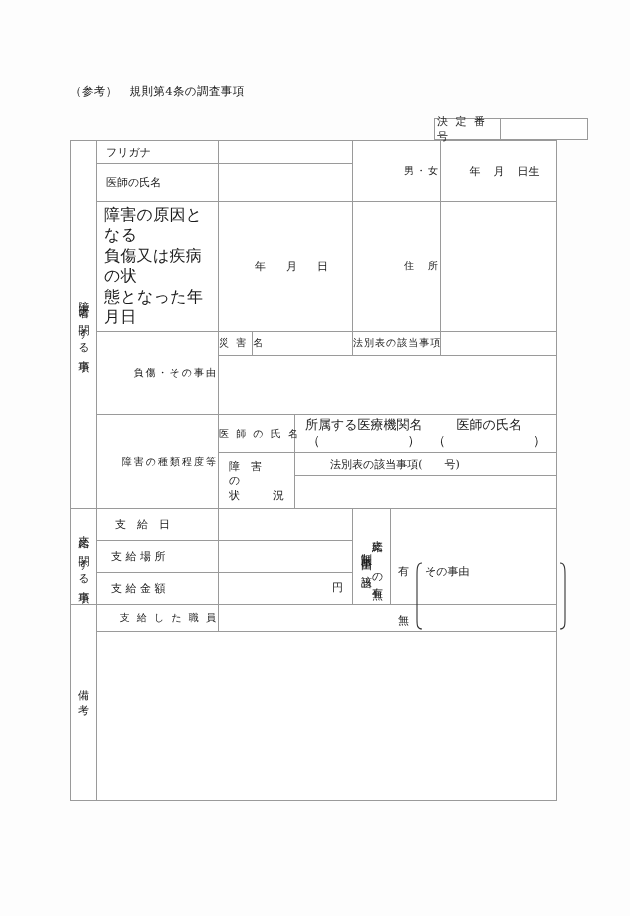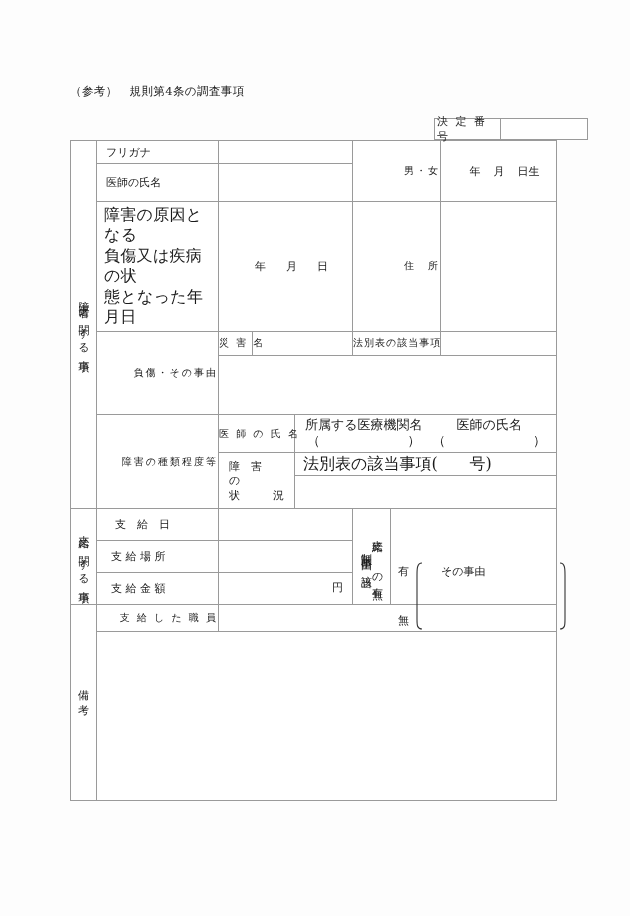--- a/index.html
+++ b/index.html
@@ -119,22 +119,23 @@
     text-align: right;
   }
   .clabel {
     text-align: right;
     font-size: 10px;
     letter-spacing: 2px;
     white-space: nowrap;
   }
   .plabel {
     padding-left: 8px;
-    font-size: 16px;
+    font-size: 11px;
     white-space: nowrap;
+    margin-left: 27px;
   }
   .multiline {
     font-size: 16px;
     line-height: 1.28;
     padding: 3px 7px;
     white-space: pre-line;
     letter-spacing: 0.3px;
   }
 
   
@@ -205,21 +206,21 @@
     top: 4px;
     font-size: 11px;
     line-height: 0;
     color: #333;
   }
   .brk svg { display: block; }
   .brk-l { left: 22px; }
   .brk-r { left: 168px; }
   .r-reason {
     position: absolute;
-    left: 50px;
+    left: 34px;
     top: 7px;
     font-size: 11px;
     text-align: center;
   }
 
   .yen {
     display: flex;
     justify-content: flex-end;
     align-items: flex-end;
     height: 100%;

